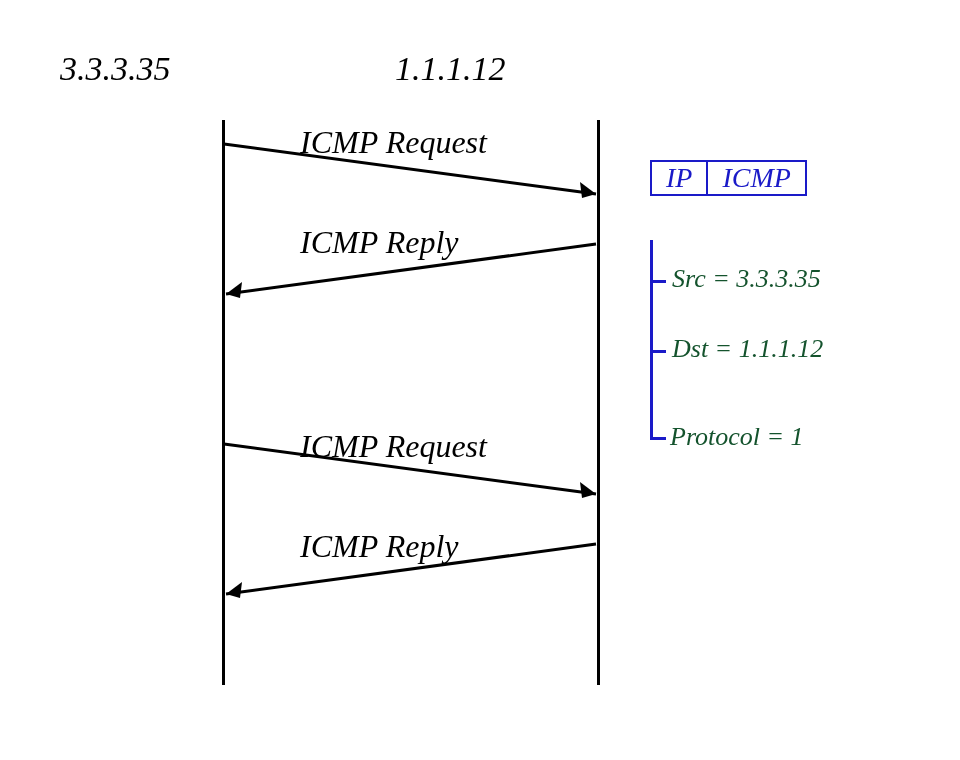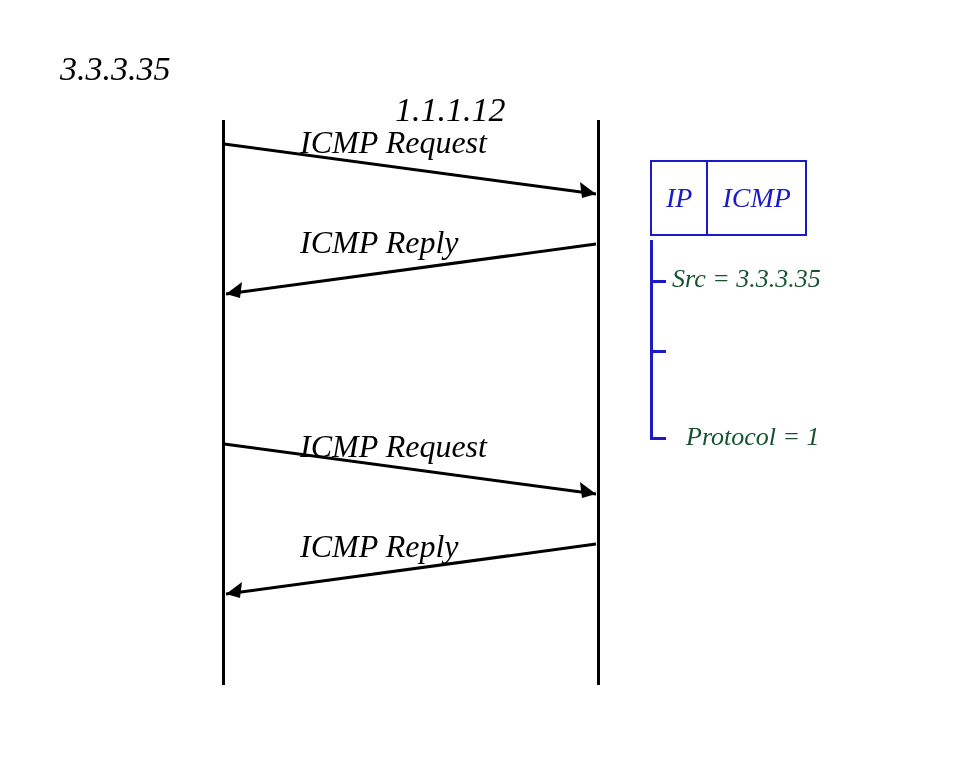--- a/index.html
+++ b/index.html
@@ -39,21 +39,21 @@
   }
   .packet-box {
     position: absolute;
     border: 2px solid #1a1ac8;
     display: flex;
     color: #1a1ac8;
     font-size: 28px;
     font-style: italic;
   }
   .packet-box .cell {
-    padding: 20px 14px;
+    padding: 0 14px;
     border-right: 2px solid #1a1ac8;
   }
   .packet-box .cell:last-child {
     border-right: none;
   }
   .field-tree {
     position: absolute;
     color: #14532d;
     font-size: 26px;
     font-style: italic;
@@ -73,21 +73,21 @@
     position: absolute;
     white-space: nowrap;
   }
 </style>
 </head>
 <body>
 
 <div class="stage">
 
   <div class="host-label" style="left:60px; top:50px;">3.3.3.35</div>
-  <div class="host-label" style="left:395px; top:50px;margin-top:41px;">1.1.1.12</div>
+  <div class="host-label" style="left:395px; top:50px;">1.1.1.12</div>
 
   <div class="lifeline" style="left:222px; top:120px; height:565px;"></div>
   <div class="lifeline" style="left:597px; top:120px; height:565px;"></div>
 
   <svg class="arrow" style="left:222px; top:140px;" width="378" height="80">
     <line x1="2" y1="4" x2="374" y2="54" stroke="#000" stroke-width="3"></line>
     <polygon points="374,54 358,42 360,58" fill="#000"></polygon>
   </svg>
   <div class="msg-label" style="left:300px; top:124px;">ICMP Request</div>
 
@@ -114,18 +114,19 @@
     <div class="cell">ICMP</div>
   </div>
 
   <div class="field-tree" style="left:650px; top:240px; width:280px; height:230px;">
     <div class="trunk" style="left:0; top:0; height:200px;"></div>
 
     <div class="branch" style="left:0; top:40px;"></div>
     <div class="field" style="left:22px; top:24px;">Src = 3.3.3.35</div>
 
     <div class="branch" style="left:0; top:110px;"></div>
+    <div class="field" style="left:22px; top:94px;">Dst = 1.1.1.12</div>
 
     <div class="branch" style="left:0; top:197px;"></div>
-    <div class="field" style="left:36px; top:182px;">Protocol = 1</div>
+    <div class="field" style="left:20px; top:182px;">Protocol = 1</div>
   </div>
 
 </div>
 
 </body></html>

